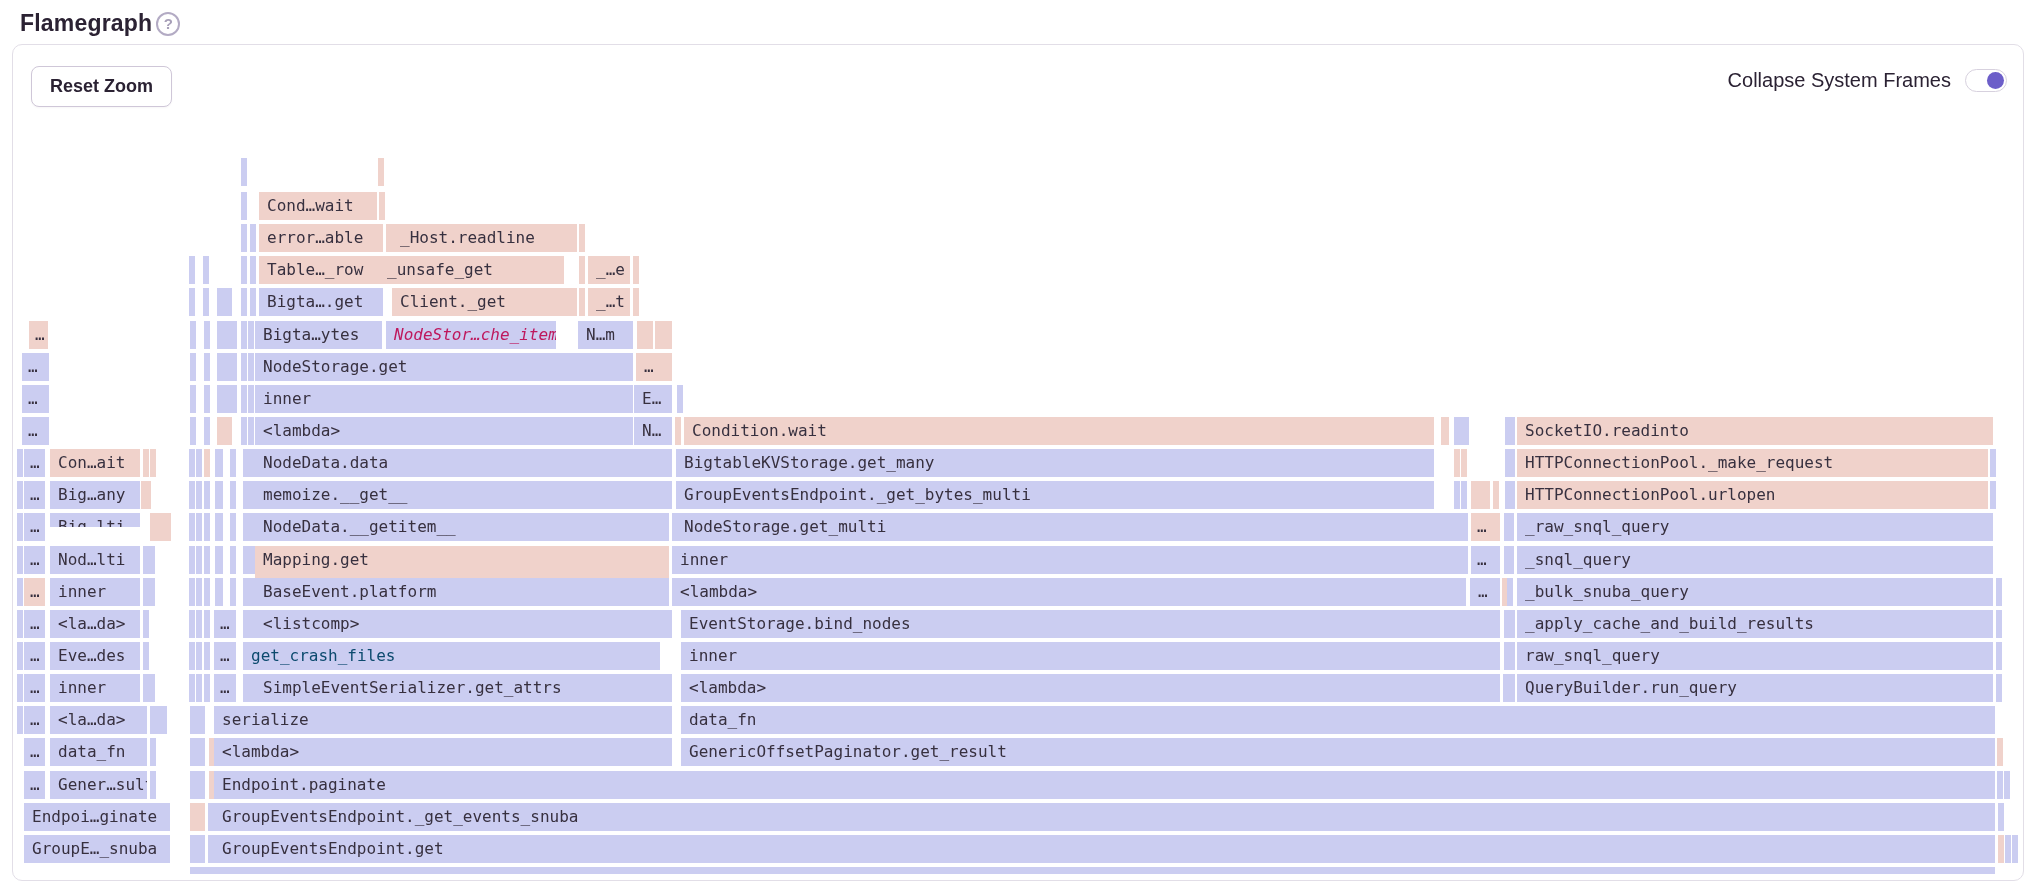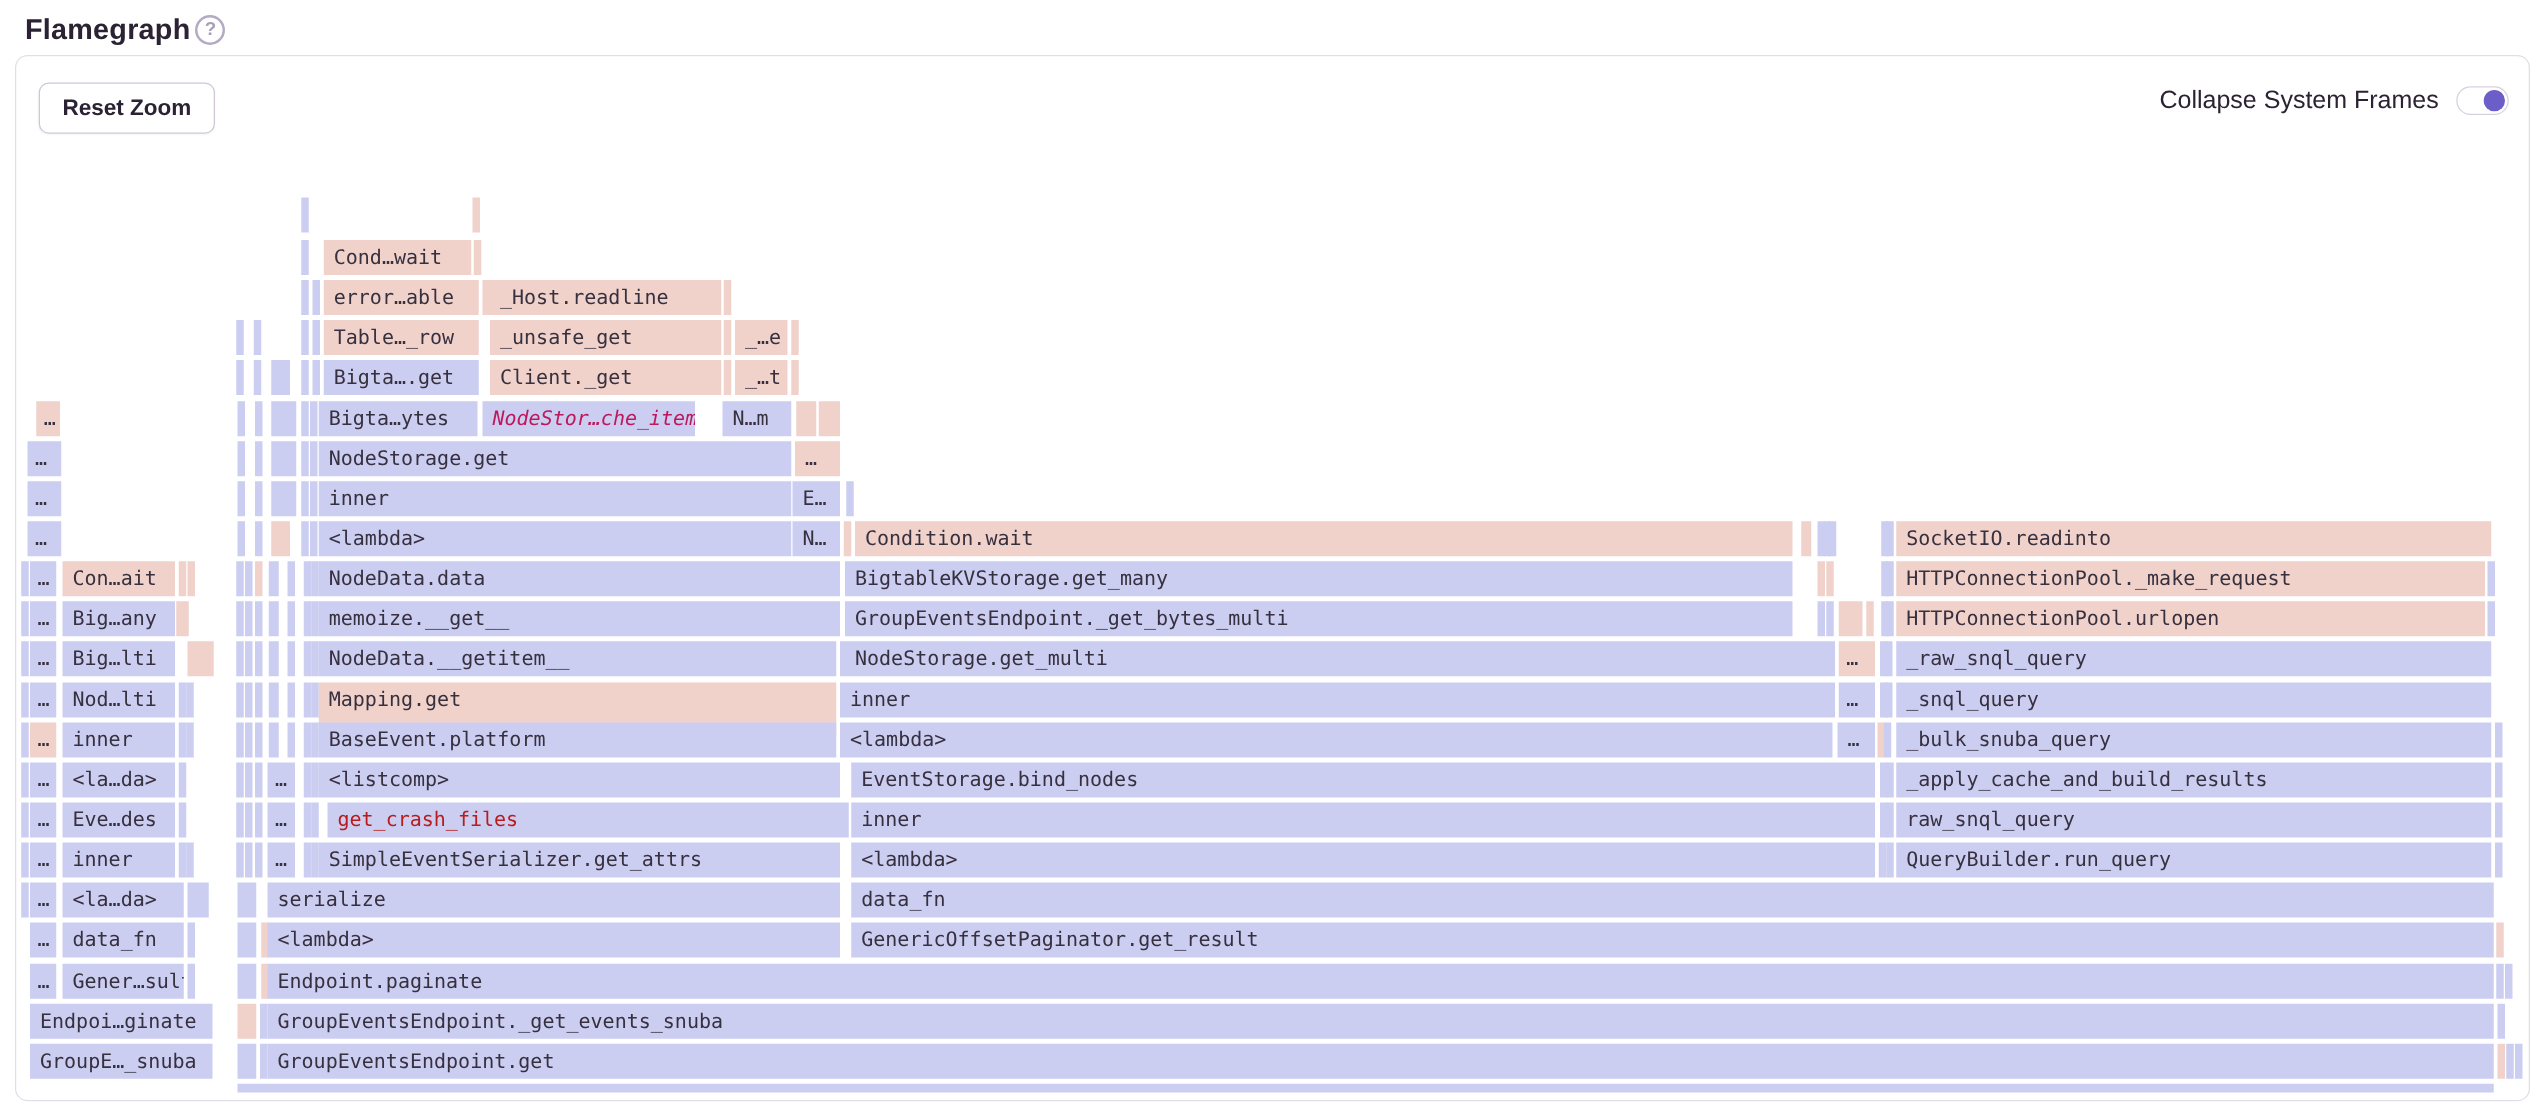--- a/index.html
+++ b/index.html
@@ -72,21 +72,21 @@
       <div class="frame tiny" style="left: 237px; top: 179px; width: 6px; height: 28px; line-height: 28px; background: rgb(203, 205, 241); color: rgb(55, 48, 63);"></div>
       <div class="frame" style="left: 246px; top: 179px; width: 124px; height: 28px; line-height: 28px; background: rgb(240, 210, 203); color: rgb(55, 48, 63);">error…able</div>
       <div class="frame tiny" style="left: 373px; top: 179px; width: 4px; height: 28px; line-height: 28px; background: rgb(240, 210, 203); color: rgb(55, 48, 63);"></div>
       <div class="frame" style="left: 379px; top: 179px; width: 185px; height: 28px; line-height: 28px; background: rgb(240, 210, 203); color: rgb(55, 48, 63);">_Host.readline</div>
       <div class="frame tiny" style="left: 566px; top: 179px; width: 4px; height: 28px; line-height: 28px; background: rgb(240, 210, 203); color: rgb(55, 48, 63);"></div>
       <div class="frame tiny" style="left: 176px; top: 211px; width: 4px; height: 28px; line-height: 28px; background: rgb(203, 205, 241); color: rgb(55, 48, 63);"></div>
       <div class="frame tiny" style="left: 190px; top: 211px; width: 4px; height: 28px; line-height: 28px; background: rgb(203, 205, 241); color: rgb(55, 48, 63);"></div>
       <div class="frame tiny" style="left: 228px; top: 211px; width: 5px; height: 28px; line-height: 28px; background: rgb(203, 205, 241); color: rgb(55, 48, 63);"></div>
       <div class="frame tiny" style="left: 237px; top: 211px; width: 6px; height: 28px; line-height: 28px; background: rgb(203, 205, 241); color: rgb(55, 48, 63);"></div>
       <div class="frame" style="left: 246px; top: 211px; width: 124px; height: 28px; line-height: 28px; background: rgb(240, 210, 203); color: rgb(55, 48, 63);">Table…_row</div>
-      <div class="frame" style="left: 379px; top: 211px; width: 185px; height: 28px; line-height: 28px; background: rgb(240, 210, 203); color: rgb(55, 48, 63);">_unsafe_get</div>
+      <div class="frame" style="left: 366px; top: 211px; width: 185px; height: 28px; line-height: 28px; background: rgb(240, 210, 203); color: rgb(55, 48, 63);">_unsafe_get</div>
       <div class="frame tiny" style="left: 566px; top: 211px; width: 4px; height: 28px; line-height: 28px; background: rgb(240, 210, 203); color: rgb(55, 48, 63);"></div>
       <div class="frame" style="left: 575px; top: 211px; width: 42px; height: 28px; line-height: 28px; background: rgb(240, 210, 203); color: rgb(55, 48, 63);">_…e</div>
       <div class="frame tiny" style="left: 620px; top: 211px; width: 4px; height: 28px; line-height: 28px; background: rgb(240, 210, 203); color: rgb(55, 48, 63);"></div>
       <div class="frame tiny" style="left: 176px; top: 243px; width: 4px; height: 28px; line-height: 28px; background: rgb(203, 205, 241); color: rgb(55, 48, 63);"></div>
       <div class="frame tiny" style="left: 190px; top: 243px; width: 4px; height: 28px; line-height: 28px; background: rgb(203, 205, 241); color: rgb(55, 48, 63);"></div>
       <div class="frame tiny" style="left: 204px; top: 243px; width: 15px; height: 28px; line-height: 28px; background: rgb(203, 205, 241); color: rgb(55, 48, 63);"></div>
       <div class="frame tiny" style="left: 228px; top: 243px; width: 5px; height: 28px; line-height: 28px; background: rgb(203, 205, 241); color: rgb(55, 48, 63);"></div>
       <div class="frame tiny" style="left: 237px; top: 243px; width: 6px; height: 28px; line-height: 28px; background: rgb(203, 205, 241); color: rgb(55, 48, 63);"></div>
       <div class="frame" style="left: 246px; top: 243px; width: 124px; height: 28px; line-height: 28px; background: rgb(203, 205, 241); color: rgb(55, 48, 63);">Bigta….get</div>
       <div class="frame" style="left: 379px; top: 243px; width: 185px; height: 28px; line-height: 28px; background: rgb(240, 210, 203); color: rgb(55, 48, 63);">Client._get</div>
@@ -174,21 +174,21 @@
       <div class="frame tiny" style="left: 1441px; top: 436px; width: 4px; height: 28px; line-height: 28px; background: rgb(203, 205, 241); color: rgb(55, 48, 63);"></div>
       <div class="frame tiny" style="left: 1448px; top: 436px; width: 4px; height: 28px; line-height: 28px; background: rgb(203, 205, 241); color: rgb(55, 48, 63);"></div>
       <div class="frame tiny" style="left: 1458px; top: 436px; width: 19px; height: 28px; line-height: 28px; background: rgb(240, 210, 203); color: rgb(55, 48, 63);"></div>
       <div class="frame tiny" style="left: 1480px; top: 436px; width: 5px; height: 28px; line-height: 28px; background: rgb(240, 210, 203); color: rgb(55, 48, 63);"></div>
       <div class="frame tiny" style="left: 1492px; top: 436px; width: 4px; height: 28px; line-height: 28px; background: rgb(203, 205, 241); color: rgb(55, 48, 63);"></div>
       <div class="frame tiny" style="left: 1496px; top: 436px; width: 3px; height: 28px; line-height: 28px; background: rgb(203, 205, 241); color: rgb(55, 48, 63);"></div>
       <div class="frame" style="left: 1504px; top: 436px; width: 471px; height: 28px; line-height: 28px; background: rgb(240, 210, 203); color: rgb(55, 48, 63);">HTTPConnectionPool.urlopen</div>
       <div class="frame tiny" style="left: 1977px; top: 436px; width: 4px; height: 28px; line-height: 28px; background: rgb(203, 205, 241); color: rgb(55, 48, 63);"></div>
       <div class="frame tiny" style="left: 4px; top: 468px; width: 4px; height: 28px; line-height: 28px; background: rgb(203, 205, 241); color: rgb(55, 48, 63);"></div>
       <div class="frame tiny" style="left: 11px; top: 468px; width: 21px; height: 28px; line-height: 28px; background: rgb(203, 205, 241); color: rgb(55, 48, 63);">…</div>
-      <div class="frame" style="left: 37px; top: 468px; width: 90px; height: 28px; line-height: 28px; background: rgb(203, 205, 241); color: rgb(55, 48, 63);">Big…lti</div>
+      <div class="frame" style="left: 37px; top: 468px; width: 90px; height: 14px; line-height: 28px; background: rgb(203, 205, 241); color: rgb(55, 48, 63);">Big…lti</div>
       <div class="frame tiny" style="left: 137px; top: 468px; width: 21px; height: 28px; line-height: 28px; background: rgb(240, 210, 203); color: rgb(55, 48, 63);"></div>
       <div class="frame tiny" style="left: 176px; top: 468px; width: 3px; height: 28px; line-height: 28px; background: rgb(203, 205, 241); color: rgb(55, 48, 63);"></div>
       <div class="frame tiny" style="left: 183px; top: 468px; width: 3px; height: 28px; line-height: 28px; background: rgb(203, 205, 241); color: rgb(55, 48, 63);"></div>
       <div class="frame tiny" style="left: 191px; top: 468px; width: 3px; height: 28px; line-height: 28px; background: rgb(203, 205, 241); color: rgb(55, 48, 63);"></div>
       <div class="frame tiny" style="left: 202px; top: 468px; width: 8px; height: 28px; line-height: 28px; background: rgb(203, 205, 241); color: rgb(55, 48, 63);"></div>
       <div class="frame tiny" style="left: 217px; top: 468px; width: 3px; height: 28px; line-height: 28px; background: rgb(203, 205, 241); color: rgb(55, 48, 63);"></div>
       <div class="frame tiny" style="left: 230px; top: 468px; width: 3px; height: 28px; line-height: 28px; background: rgb(203, 205, 241); color: rgb(55, 48, 63);"></div>
       <div class="frame tiny" style="left: 236px; top: 468px; width: 4px; height: 28px; line-height: 28px; background: rgb(203, 205, 241); color: rgb(55, 48, 63);"></div>
       <div class="frame" style="left: 242px; top: 468px; width: 414px; height: 28px; line-height: 28px; background: rgb(203, 205, 241); color: rgb(55, 48, 63);">NodeData.__getitem__</div>
       <div class="frame" style="left: 659px; top: 468px; width: 796px; height: 28px; line-height: 28px; background: rgb(203, 205, 241); color: rgb(55, 48, 63); padding-left: 12px;">NodeStorage.get_multi</div>
@@ -252,21 +252,21 @@
       <div class="frame tiny" style="left: 4px; top: 597px; width: 4px; height: 28px; line-height: 28px; background: rgb(203, 205, 241); color: rgb(55, 48, 63);"></div>
       <div class="frame tiny" style="left: 11px; top: 597px; width: 21px; height: 28px; line-height: 28px; background: rgb(203, 205, 241); color: rgb(55, 48, 63);">…</div>
       <div class="frame" style="left: 37px; top: 597px; width: 90px; height: 28px; line-height: 28px; background: rgb(203, 205, 241); color: rgb(55, 48, 63);">Eve…des</div>
       <div class="frame tiny" style="left: 130px; top: 597px; width: 5px; height: 28px; line-height: 28px; background: rgb(203, 205, 241); color: rgb(55, 48, 63);"></div>
       <div class="frame tiny" style="left: 176px; top: 597px; width: 3px; height: 28px; line-height: 28px; background: rgb(203, 205, 241); color: rgb(55, 48, 63);"></div>
       <div class="frame tiny" style="left: 183px; top: 597px; width: 3px; height: 28px; line-height: 28px; background: rgb(203, 205, 241); color: rgb(55, 48, 63);"></div>
       <div class="frame tiny" style="left: 191px; top: 597px; width: 3px; height: 28px; line-height: 28px; background: rgb(203, 205, 241); color: rgb(55, 48, 63);"></div>
       <div class="frame tiny" style="left: 201px; top: 597px; width: 22px; height: 28px; line-height: 28px; background: rgb(203, 205, 241); color: rgb(55, 48, 63);">…</div>
       <div class="frame tiny" style="left: 230px; top: 597px; width: 3px; height: 28px; line-height: 28px; background: rgb(203, 205, 241); color: rgb(55, 48, 63);"></div>
       <div class="frame tiny" style="left: 236px; top: 597px; width: 4px; height: 28px; line-height: 28px; background: rgb(203, 205, 241); color: rgb(55, 48, 63);"></div>
-      <div class="frame" style="left: 249px; top: 597px; width: 417px; height: 28px; line-height: 28px; background: rgb(203, 205, 241); color: #b91c1c;">get_crash_files</div>
+      <div class="frame" style="left: 230px; top: 597px; width: 417px; height: 28px; line-height: 28px; background: rgb(203, 205, 241); color: #0c4a6e;">get_crash_files</div>
       <div class="frame" style="left: 668px; top: 597px; width: 819px; height: 28px; line-height: 28px; background: rgb(203, 205, 241); color: rgb(55, 48, 63);">inner</div>
       <div class="frame tiny" style="left: 1491px; top: 597px; width: 4px; height: 28px; line-height: 28px; background: rgb(203, 205, 241); color: rgb(55, 48, 63);"></div>
       <div class="frame tiny" style="left: 1496px; top: 597px; width: 3px; height: 28px; line-height: 28px; background: rgb(203, 205, 241); color: rgb(55, 48, 63);"></div>
       <div class="frame" style="left: 1504px; top: 597px; width: 476px; height: 28px; line-height: 28px; background: rgb(203, 205, 241); color: rgb(55, 48, 63);">raw_snql_query</div>
       <div class="frame tiny" style="left: 1983px; top: 597px; width: 3px; height: 28px; line-height: 28px; background: rgb(203, 205, 241); color: rgb(55, 48, 63);"></div>
       <div class="frame tiny" style="left: 4px; top: 629px; width: 4px; height: 28px; line-height: 28px; background: rgb(203, 205, 241); color: rgb(55, 48, 63);"></div>
       <div class="frame tiny" style="left: 11px; top: 629px; width: 21px; height: 28px; line-height: 28px; background: rgb(203, 205, 241); color: rgb(55, 48, 63);">…</div>
       <div class="frame" style="left: 37px; top: 629px; width: 90px; height: 28px; line-height: 28px; background: rgb(203, 205, 241); color: rgb(55, 48, 63);">inner</div>
       <div class="frame tiny" style="left: 130px; top: 629px; width: 4px; height: 28px; line-height: 28px; background: rgb(203, 205, 241); color: rgb(55, 48, 63);"></div>
       <div class="frame tiny" style="left: 136px; top: 629px; width: 3px; height: 28px; line-height: 28px; background: rgb(203, 205, 241); color: rgb(55, 48, 63);"></div>

